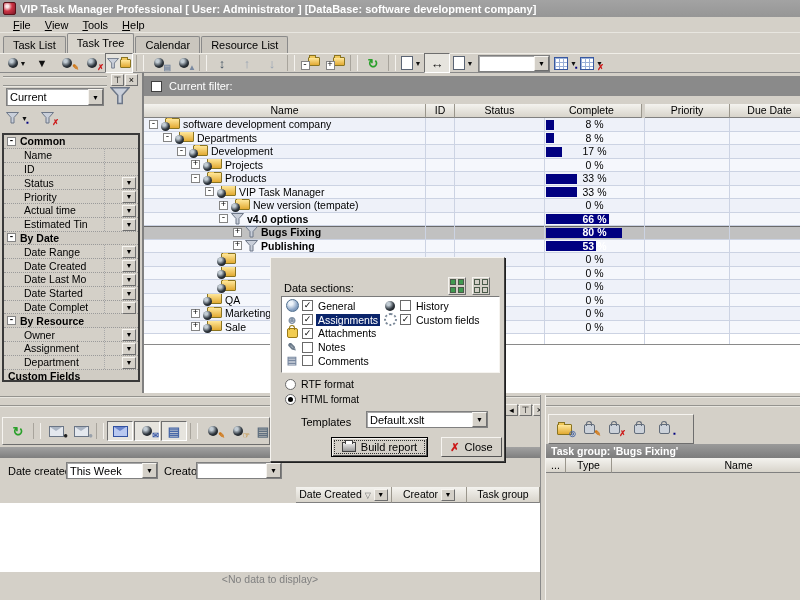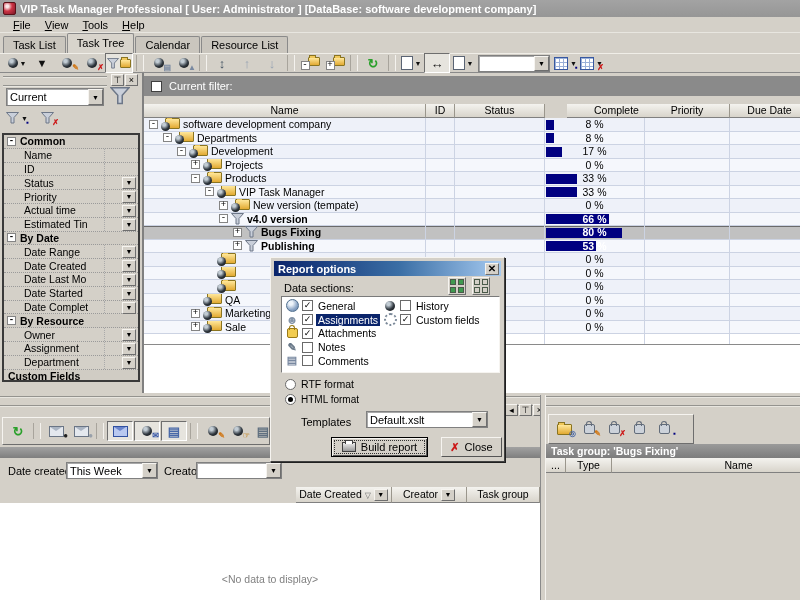--- a/index.html
+++ b/index.html
@@ -346,21 +346,21 @@
 
   <div id="filterbar" class="abs">
     <span class="cb"></span>
     <span style="margin-left:7px;">Current filter:</span>
   </div>
 
   <div id="gridheader" class="abs">
       <div class="gh" style="left: 0px; width: 282px;">Name</div>
       <div class="gh" style="left: 282px; width: 29px;">ID</div>
       <div class="gh" style="left: 311px; width: 90px;">Status</div>
-      <div class="gh" style="left: 423px; width: 100px;">Complete</div>
+      <div class="gh" style="left: 398px; width: 100px;">Complete</div>
       <div class="gh" style="left: 501px; width: 85px;">Priority</div>
       <div class="gh" style="left: 586px; width: 80px;">Due Date</div>
     </div>
   <div id="gridrows" class="abs">
       <div class="trow" style="top: 0px; background: rgb(238, 241, 249);">
         <div class="tc ncell" style="left: 0px; width: 282px; padding-left: 5px;">
           <span class="exp">-</span>
           <span class="fold-eye">
             <span class="ic-folder"></span>
             <span class="ic-eye"></span>
@@ -481,21 +481,21 @@
         </div>
         <div class="tc" style="left: 501px; width: 85px;"></div>
         <div class="tc" style="left: 586px; width: 80px;"></div>
       </div>
       <div class="trow" style="top: 94.5px; background: rgb(245, 247, 252);">
         <div class="tc ncell" style="left: 0px; width: 282px; padding-left: 75px;">
           <span class="exp">-</span>
           <svg class="ic-funnel" width="13" height="12" viewBox="0 0 13 12">
             <path d="M0.5 0.5 h12 l-4.5 5 v5.5 h-3 V5.5 Z" fill="#c9cfda" stroke="#6d7788"></path>
           </svg>
-          <span style="font-weight:bold;">v4.0 version</span>
+          <span style="font-weight:bold;">v4.0 options</span>
         </div>
         <div class="tc" style="left: 282px; width: 29px;"></div>
         <div class="tc" style="left: 311px; width: 90px;"></div>
         <div class="tc" style="left: 401px; width: 100px;">
           <div class="bar" style="width: 63px;"></div>
           <div class="pct" style="color: rgb(255, 255, 255); font-weight: bold;">66 %</div>
         </div>
         <div class="tc" style="left: 501px; width: 85px;"></div>
         <div class="tc" style="left: 586px; width: 80px;"></div>
       </div>
@@ -699,21 +699,21 @@
     <div class="abs" style="left:164px;top:70px;">Creator:</div>
     <div class="abs combo" style="left:196px;top:67px;width:86px;height:17px;">
       <span class="cv"></span>
       <span class="combo-btn">▼</span>
     </div>
     <div class="abs" id="blheader" style="left:0;top:92px;width:540px;height:16px;">
         <div class="lh" style="left: 296px; width: 96px;">Date Created <span style="color:#707070;font-size:8px;">▽</span> <span class="ddbtn" style="display:inline-block;vertical-align:middle;">▼</span></div>
         <div class="lh" style="left: 392px; width: 75px;">Creator <span class="ddbtn" style="display:inline-block;vertical-align:middle;">▼</span></div>
         <div class="lh" style="left: 467px; width: 73px;">Task group</div>
       </div>
-    <div class="abs" style="left:0;top:108px;width:540px;height:97px;background:#fff;">
+    <div class="abs" style="left:0;top:108px;width:540px;height:69px;background:#fff;">
       <span class="nodata abs" style="left:190px;top:70px;width:160px;text-align:center;">&lt;No data to display&gt;</span>
     </div>
   </div>
 
   <div id="vsplit" class="abs"></div>
 
   <div id="brpanel" class="abs">
     <div class="abs griplines" style="left:0;top:1px;width:254px;"></div>
     <div class="ptool tb" id="brtool" style="left:2px;top:19px;width:146px;height:30px;">
         <span class="tbtn">
@@ -738,24 +738,20 @@
       </div>
     <div class="caption" style="left:0;top:49px;width:254px;height:14px;">Task group: 'Bugs Fixing'</div>
     <div class="abs" id="brheader" style="left:0;top:63px;width:254px;height:16px;">
         <div class="lh" style="left: 0px; width: 20px; height: 15px;">...</div>
         <div class="lh" style="left: 20px; width: 46px; height: 15px;">Type</div>
         <div class="lh" style="left: 66px; width: 254px; height: 15px;">Name</div>
       </div>
   </div>
 
   <div id="dialog" class="abs">
-    <div id="dlg-title">
-      <span>Report options</span>
-      <span id="dlg-close">✕</span>
-    </div>
     <div class="abs" style="left:13px;top:24px;">Data sections:</div>
     <div class="gridbtn fill" style="left:177px;top:19px;">
         <i></i>
         <i></i>
         <i></i>
         <i></i>
       </div>
     <div class="gridbtn" style="left:201px;top:19px;">
         <i></i>
         <i></i>

